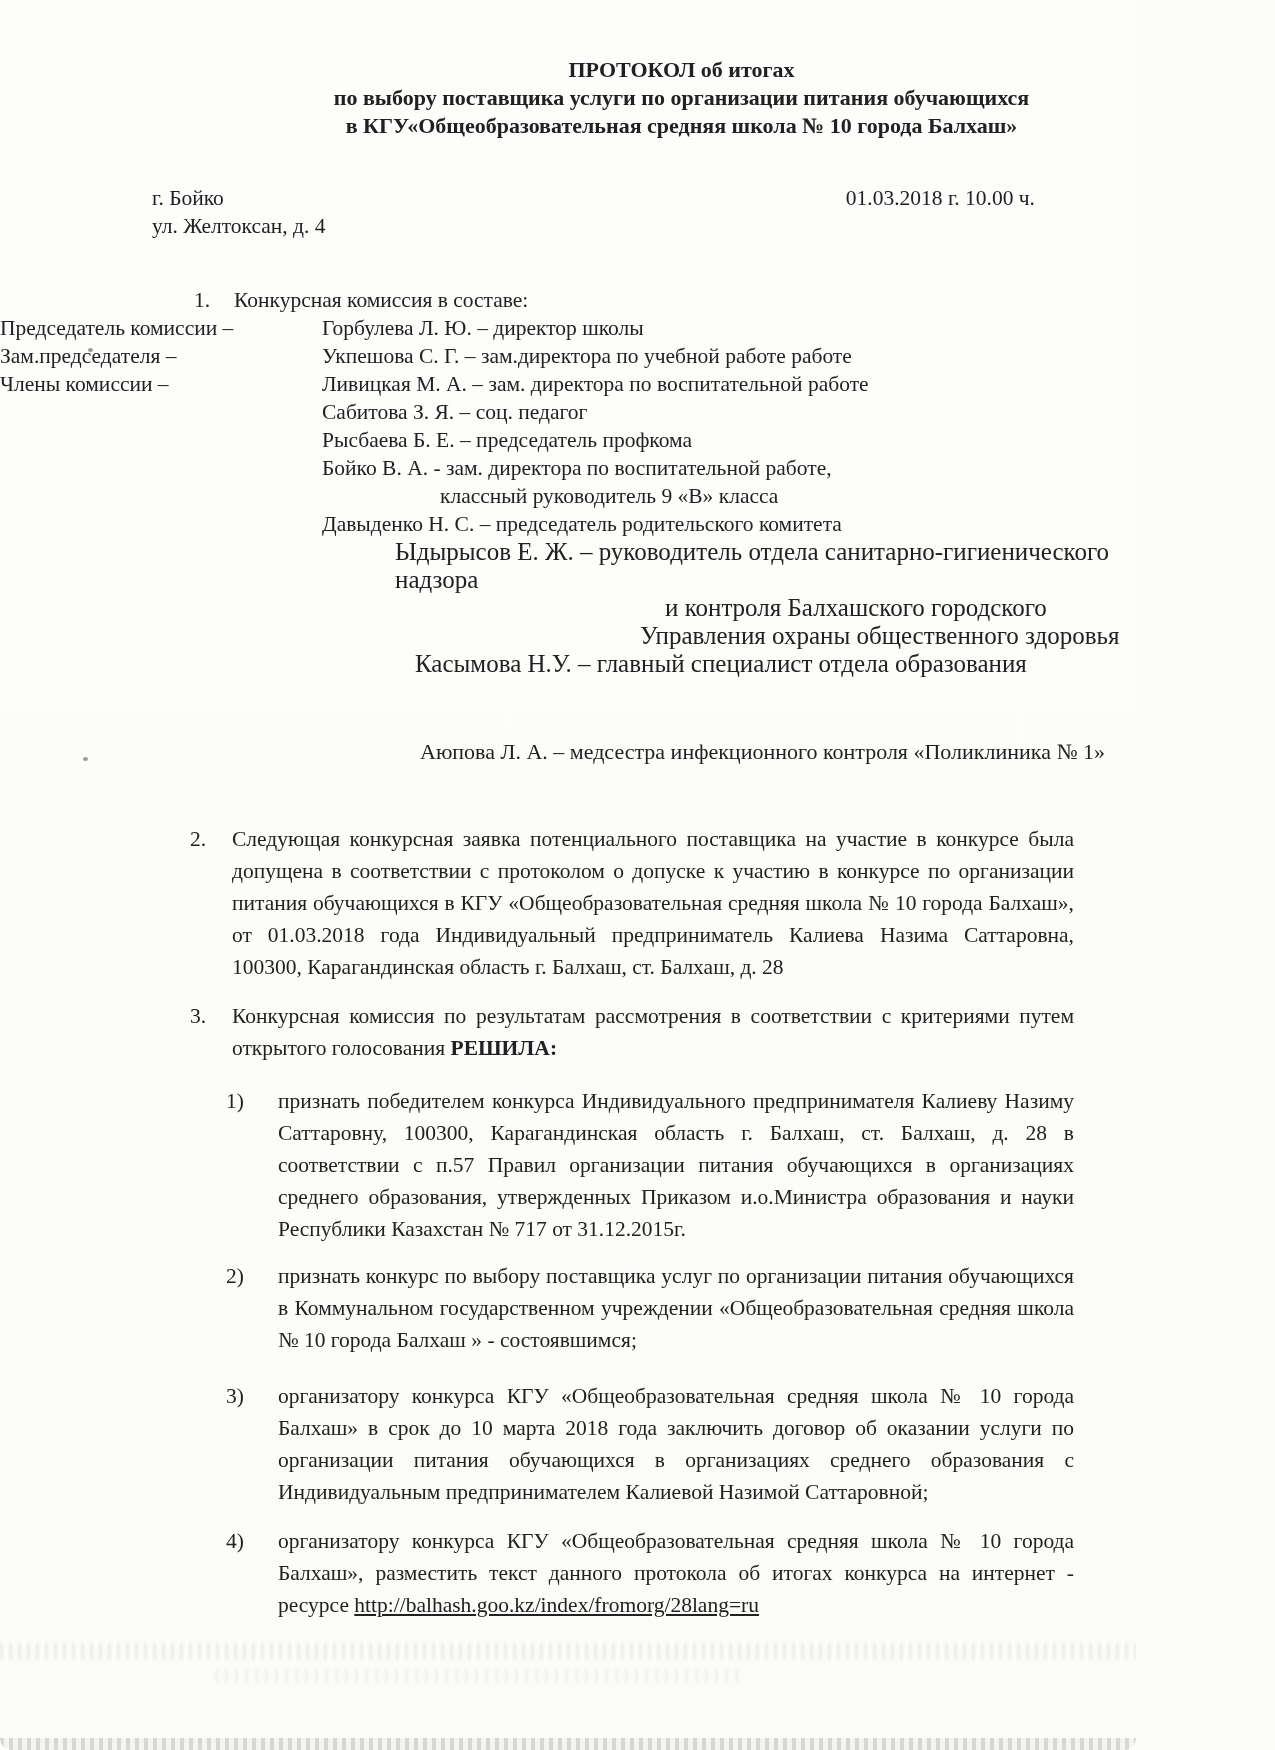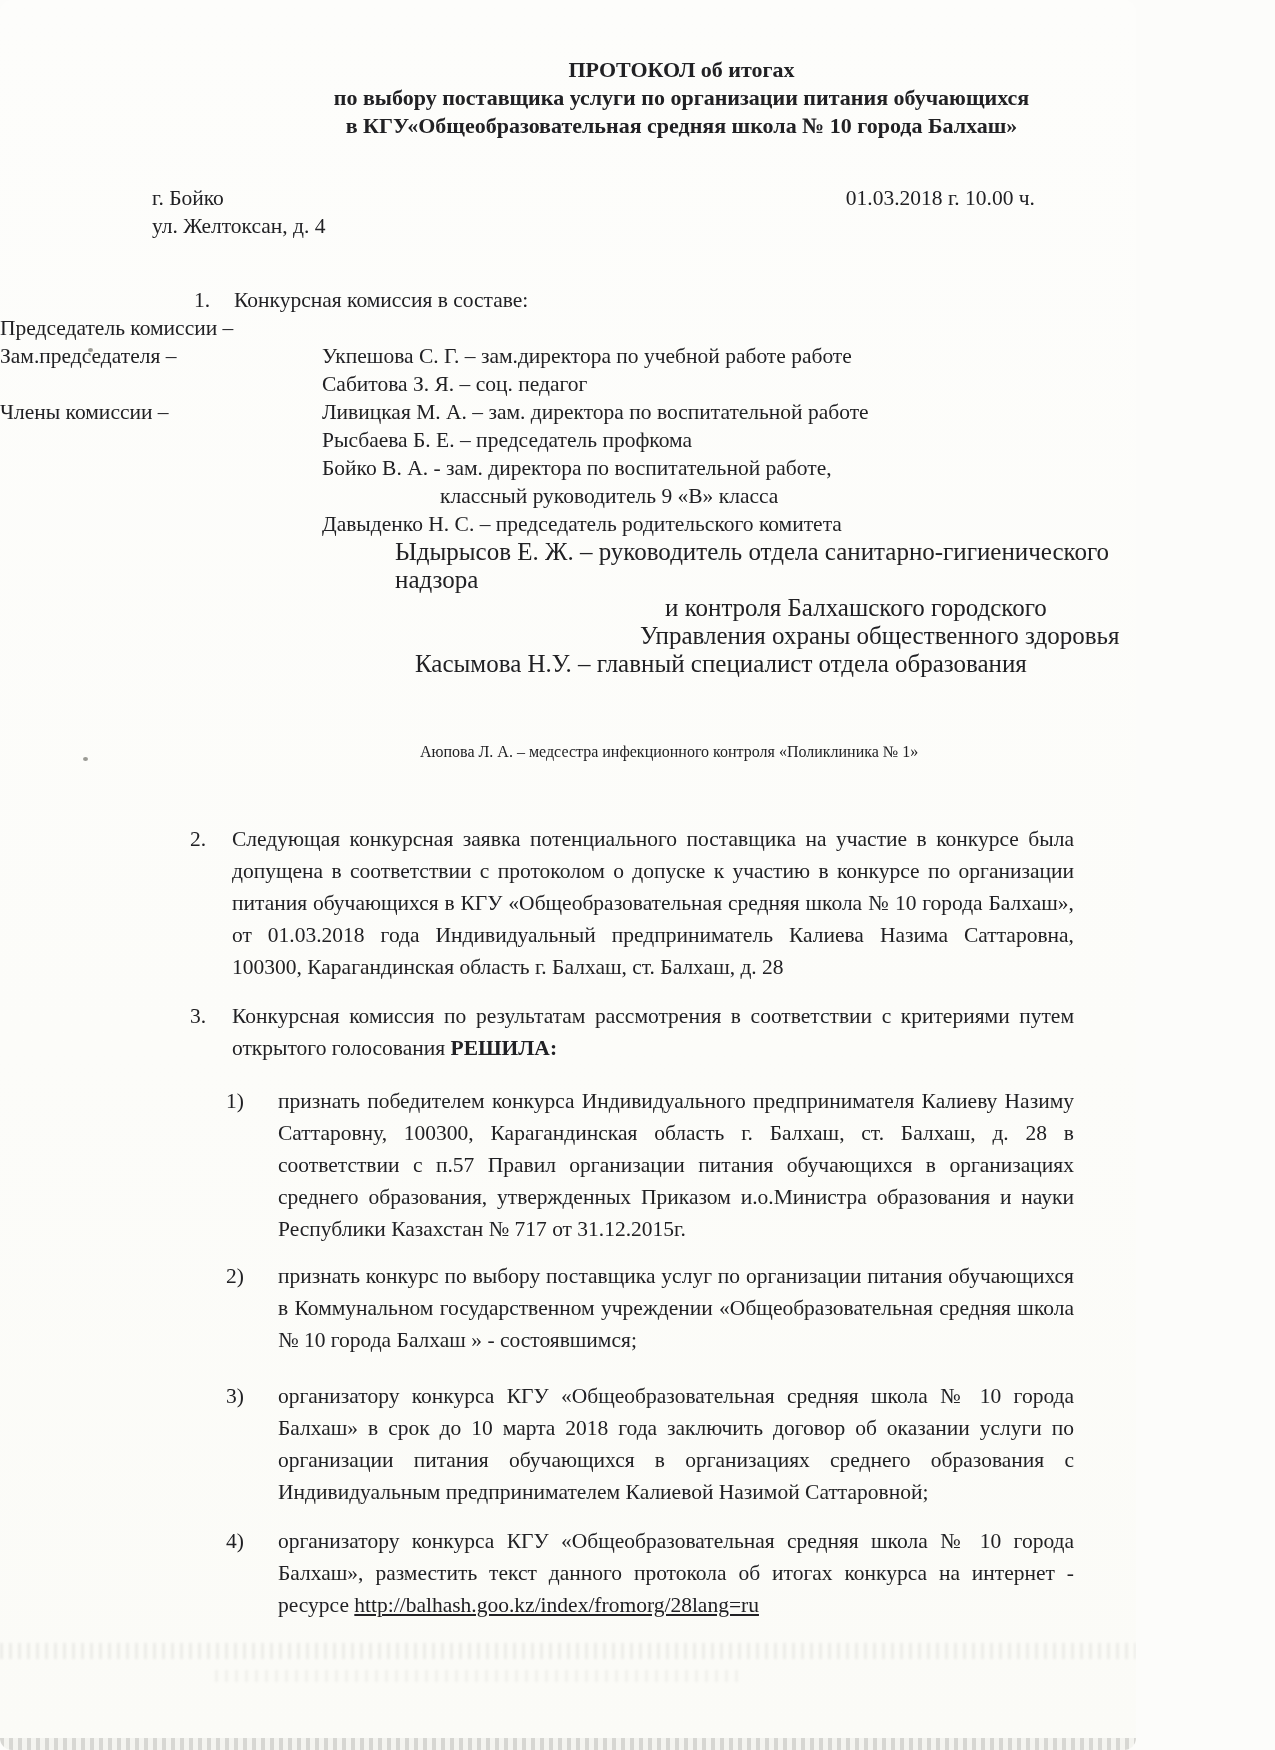--- a/index.html
+++ b/index.html
@@ -25,21 +25,21 @@
   .sec1-num{width:40px;flex:none;}
   .crow{display:flex;}
   .crole{width:322px;flex:none;}
   .cperson{flex:1;}
   .crow.indent2 .cperson{margin-left:118px;}
   .sanitary{font-size:25px;line-height:28px;}
   .san-0{margin-left:395px;}
   .san-1{margin-left:665px;}
   .san-2{margin-left:640px;}
   .san-3{margin-left:415px;}
-  .nurse{margin-top:60px;margin-left:420px;font-size:16px;line-height:28px;}
+  .nurse{margin-top:60px;margin-left:420px;font-size:22px;line-height:28px;}
   
   .para{display:flex;margin-left:190px;margin-right:62px;font-size:21.5px;line-height:32px;}
   .para-num{width:42px;flex:none;}
   .para-body{flex:1;text-align:justify;text-align-last:left;}
   .p2{margin-top:57px;}
   .p3{margin-top:17px;}
   .bold{font-weight:700;}
   
   .dec{display:flex;margin-left:226px;margin-right:62px;font-size:21.5px;line-height:32px;}
   .dec-num{width:52px;flex:none;}
@@ -84,32 +84,33 @@
   </div>
 
   <div class="sec1">
     <div class="sec1-head">
       <span class="sec1-num">1.</span>
       <span>Конкурсная комиссия в составе:</span>
     </div>
 
     <div class="crow">
       <span class="crole">Председатель комиссии –</span>
+      <span class="cperson">Горбулева Л. Ю. – директор школы</span>
     </div>
     <div class="crow">
       <span class="crole">Зам.председателя –</span>
       <span class="cperson">Укпешова С. Г. – зам.директора по учебной работе работе</span>
     </div>
     <div class="crow">
+      <span class="crole">Члены комиссии –</span>
+      <span class="cperson">Ливицкая М. А. – зам. директора по воспитательной работе</span>
+    </div>
+    <div class="crow">
       <span class="crole"></span>
       <span class="cperson">Сабитова З. Я.  – соц. педагог</span>
-    </div>
-    <div class="crow">
-      <span class="crole">Члены комиссии –</span>
-      <span class="cperson">Ливицкая М. А. – зам. директора по воспитательной работе</span>
     </div>
     <div class="crow">
       <span class="crole"></span>
       <span class="cperson">Рысбаева Б. Е. – председатель профкома</span>
     </div>
     <div class="crow">
       <span class="crole"></span>
       <span class="cperson">Бойко В. А. -  зам. директора по воспитательной работе,</span>
     </div>
     <div class="crow indent2">

